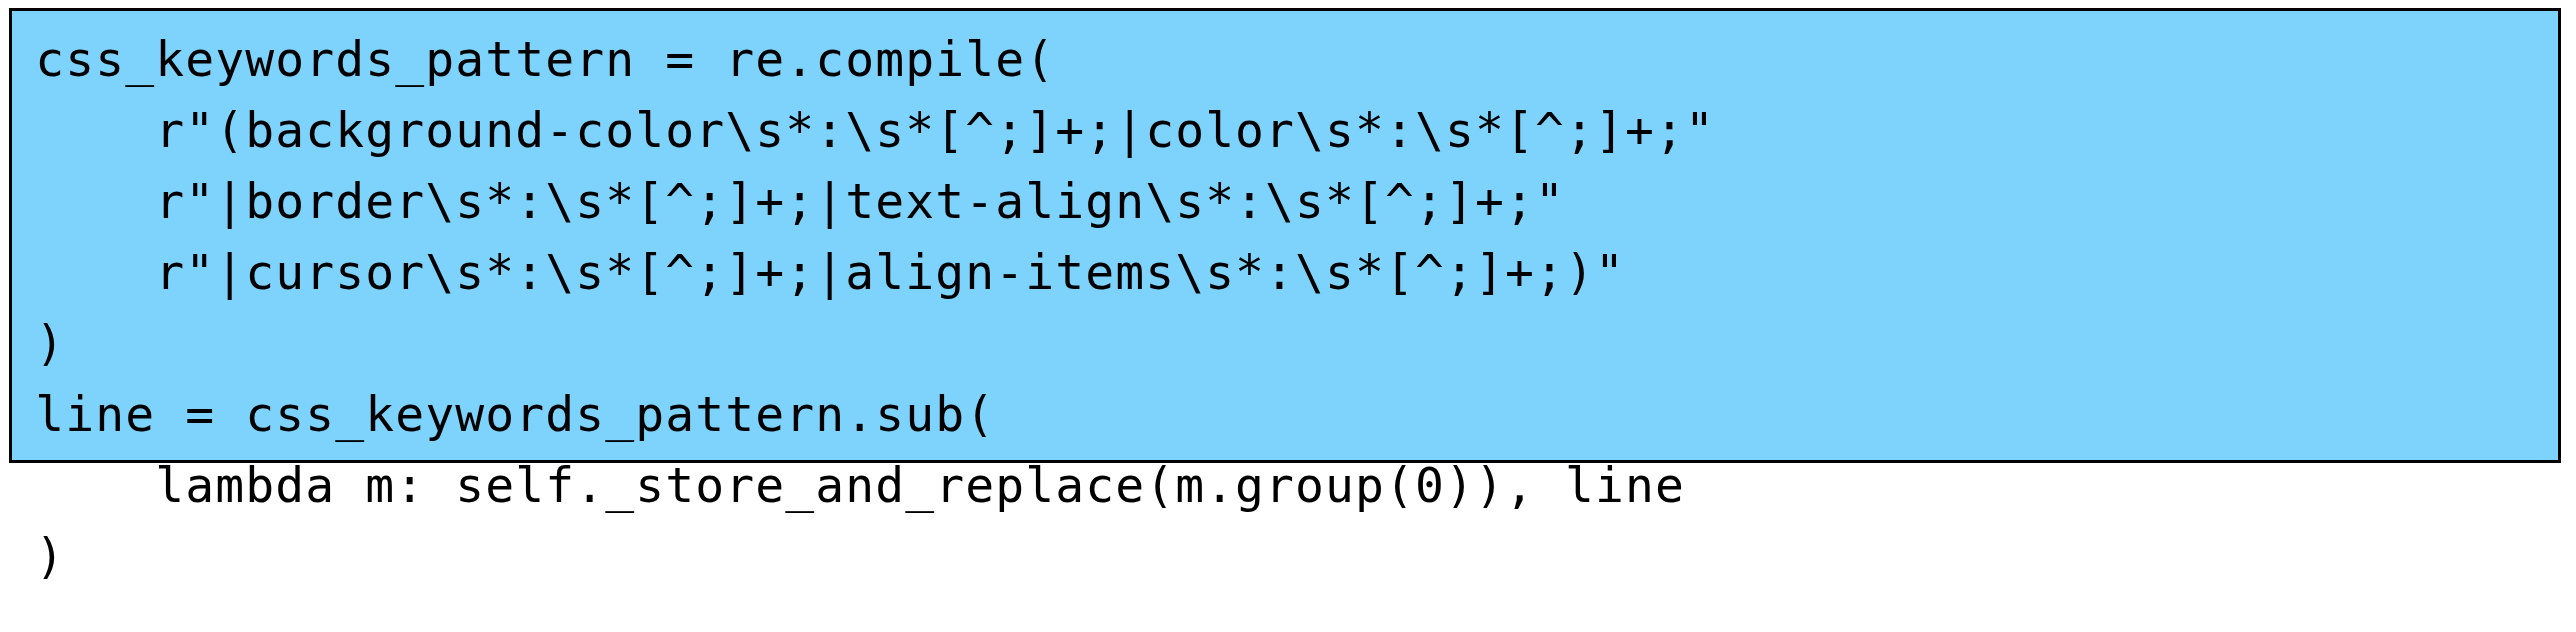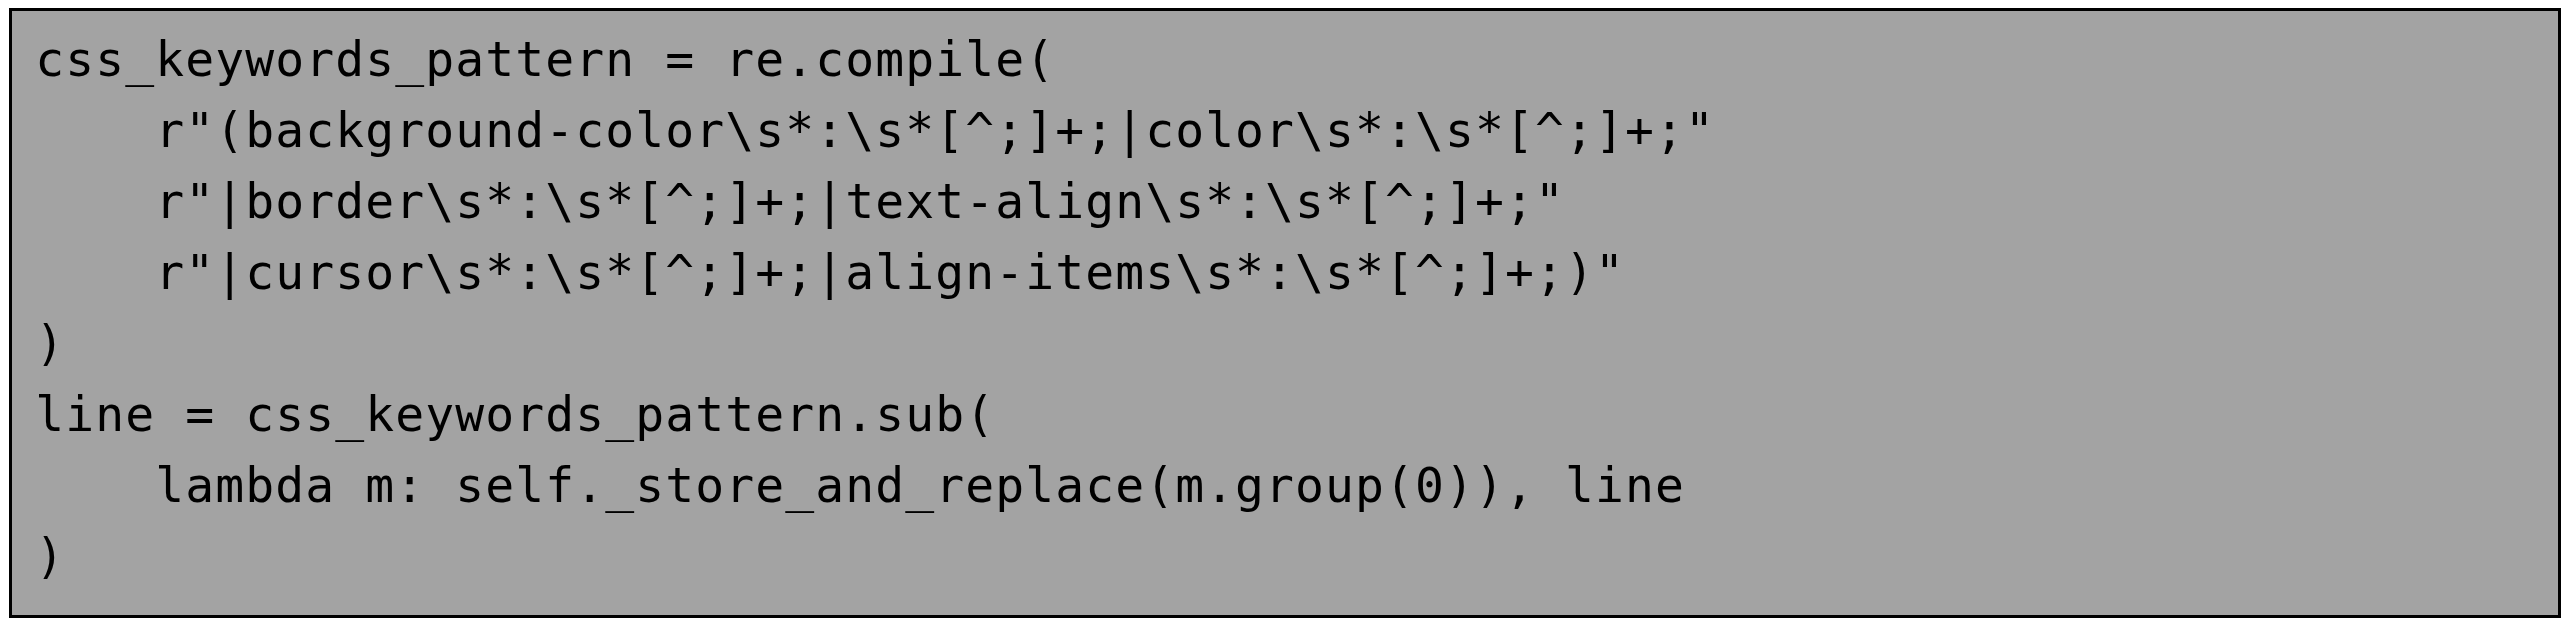--- a/index.html
+++ b/index.html
@@ -11,24 +11,24 @@
     width: 2576px;
     height: 633px;
     font-family: "DejaVu Sans Mono", monospace;
     overflow: hidden;
   }
   #code-figure {
     position: absolute;
     left: 9.2px;
     top: 7.6px;
     width: 2552px;
-    height: 610px;
+    height: 455px;
     box-sizing: border-box;
     border: 3.8px solid #000000;
-    background: #a3a3a3;
+    background: #7dd3fc;
   }
   #code-block {
     position: absolute;
     left: 23px;
     top: 13.8px;
     right: 7.6px;
     margin: 0;
     padding: 0;
     font-family: "DejaVu Sans Mono", monospace;
     font-size: 48px;

